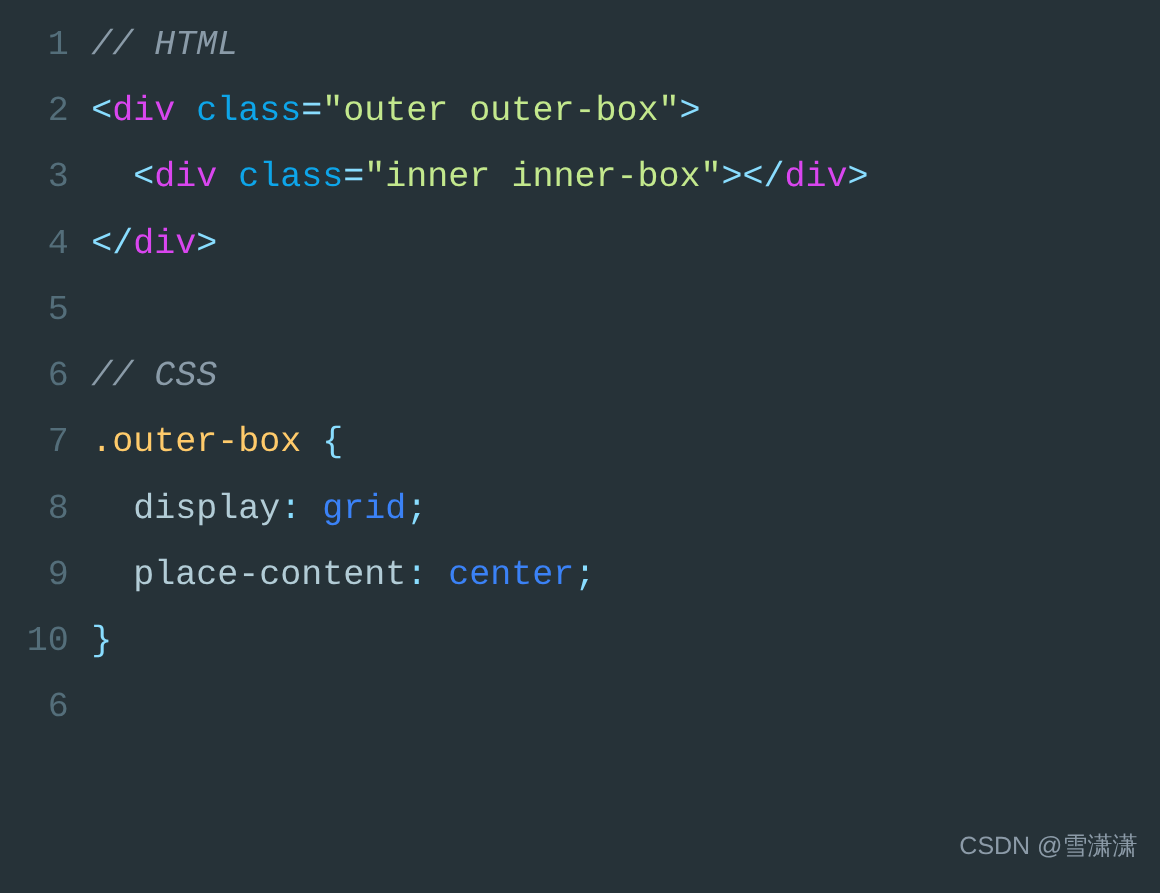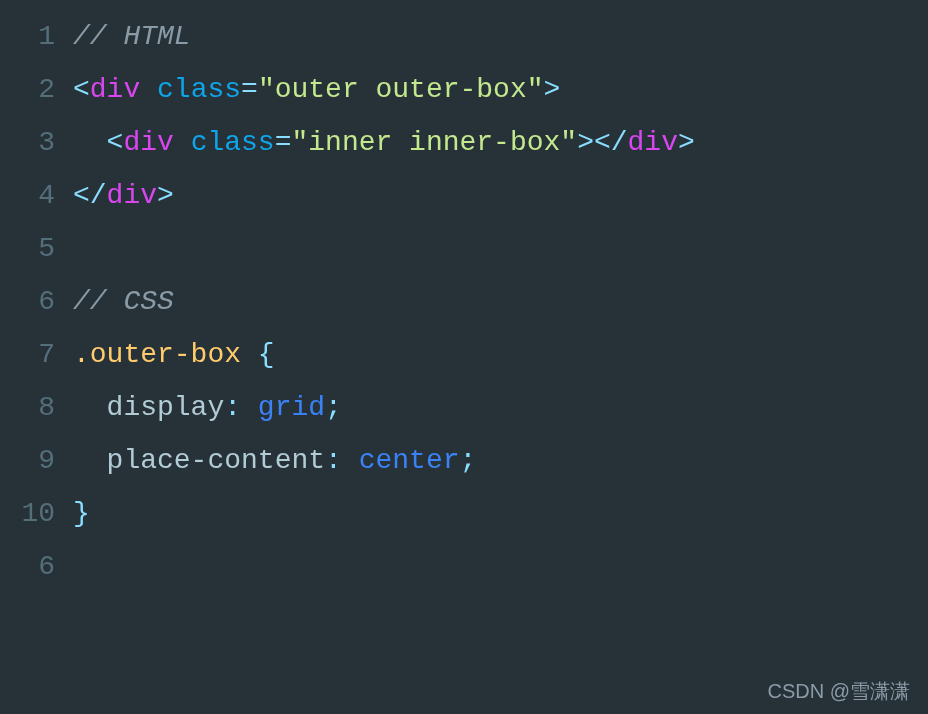--- a/index.html
+++ b/index.html
@@ -44,21 +44,21 @@
     .attr-equals { color: #89ddff; }
     .attr-value { color: #c3e88d; }
     .selector { color: #ffcb6b; }
     .brace { color: #89ddff; }
     .prop-name { color: #b2ccd6; text-align: center; }
     .prop-value { color: #3b82f6; }
     .colon { color: #89ddff; }
     .semicolon { color: #89ddff; }
     .watermark {
       position: absolute;
-      bottom: 4px;
+      bottom: 18px;
       right: 18px;
       color: #8c9ba8;
       font-size: 20px;
       font-family: sans-serif;
     }
   </style>
 </head>
 <body>
 
 <div class="editor">

